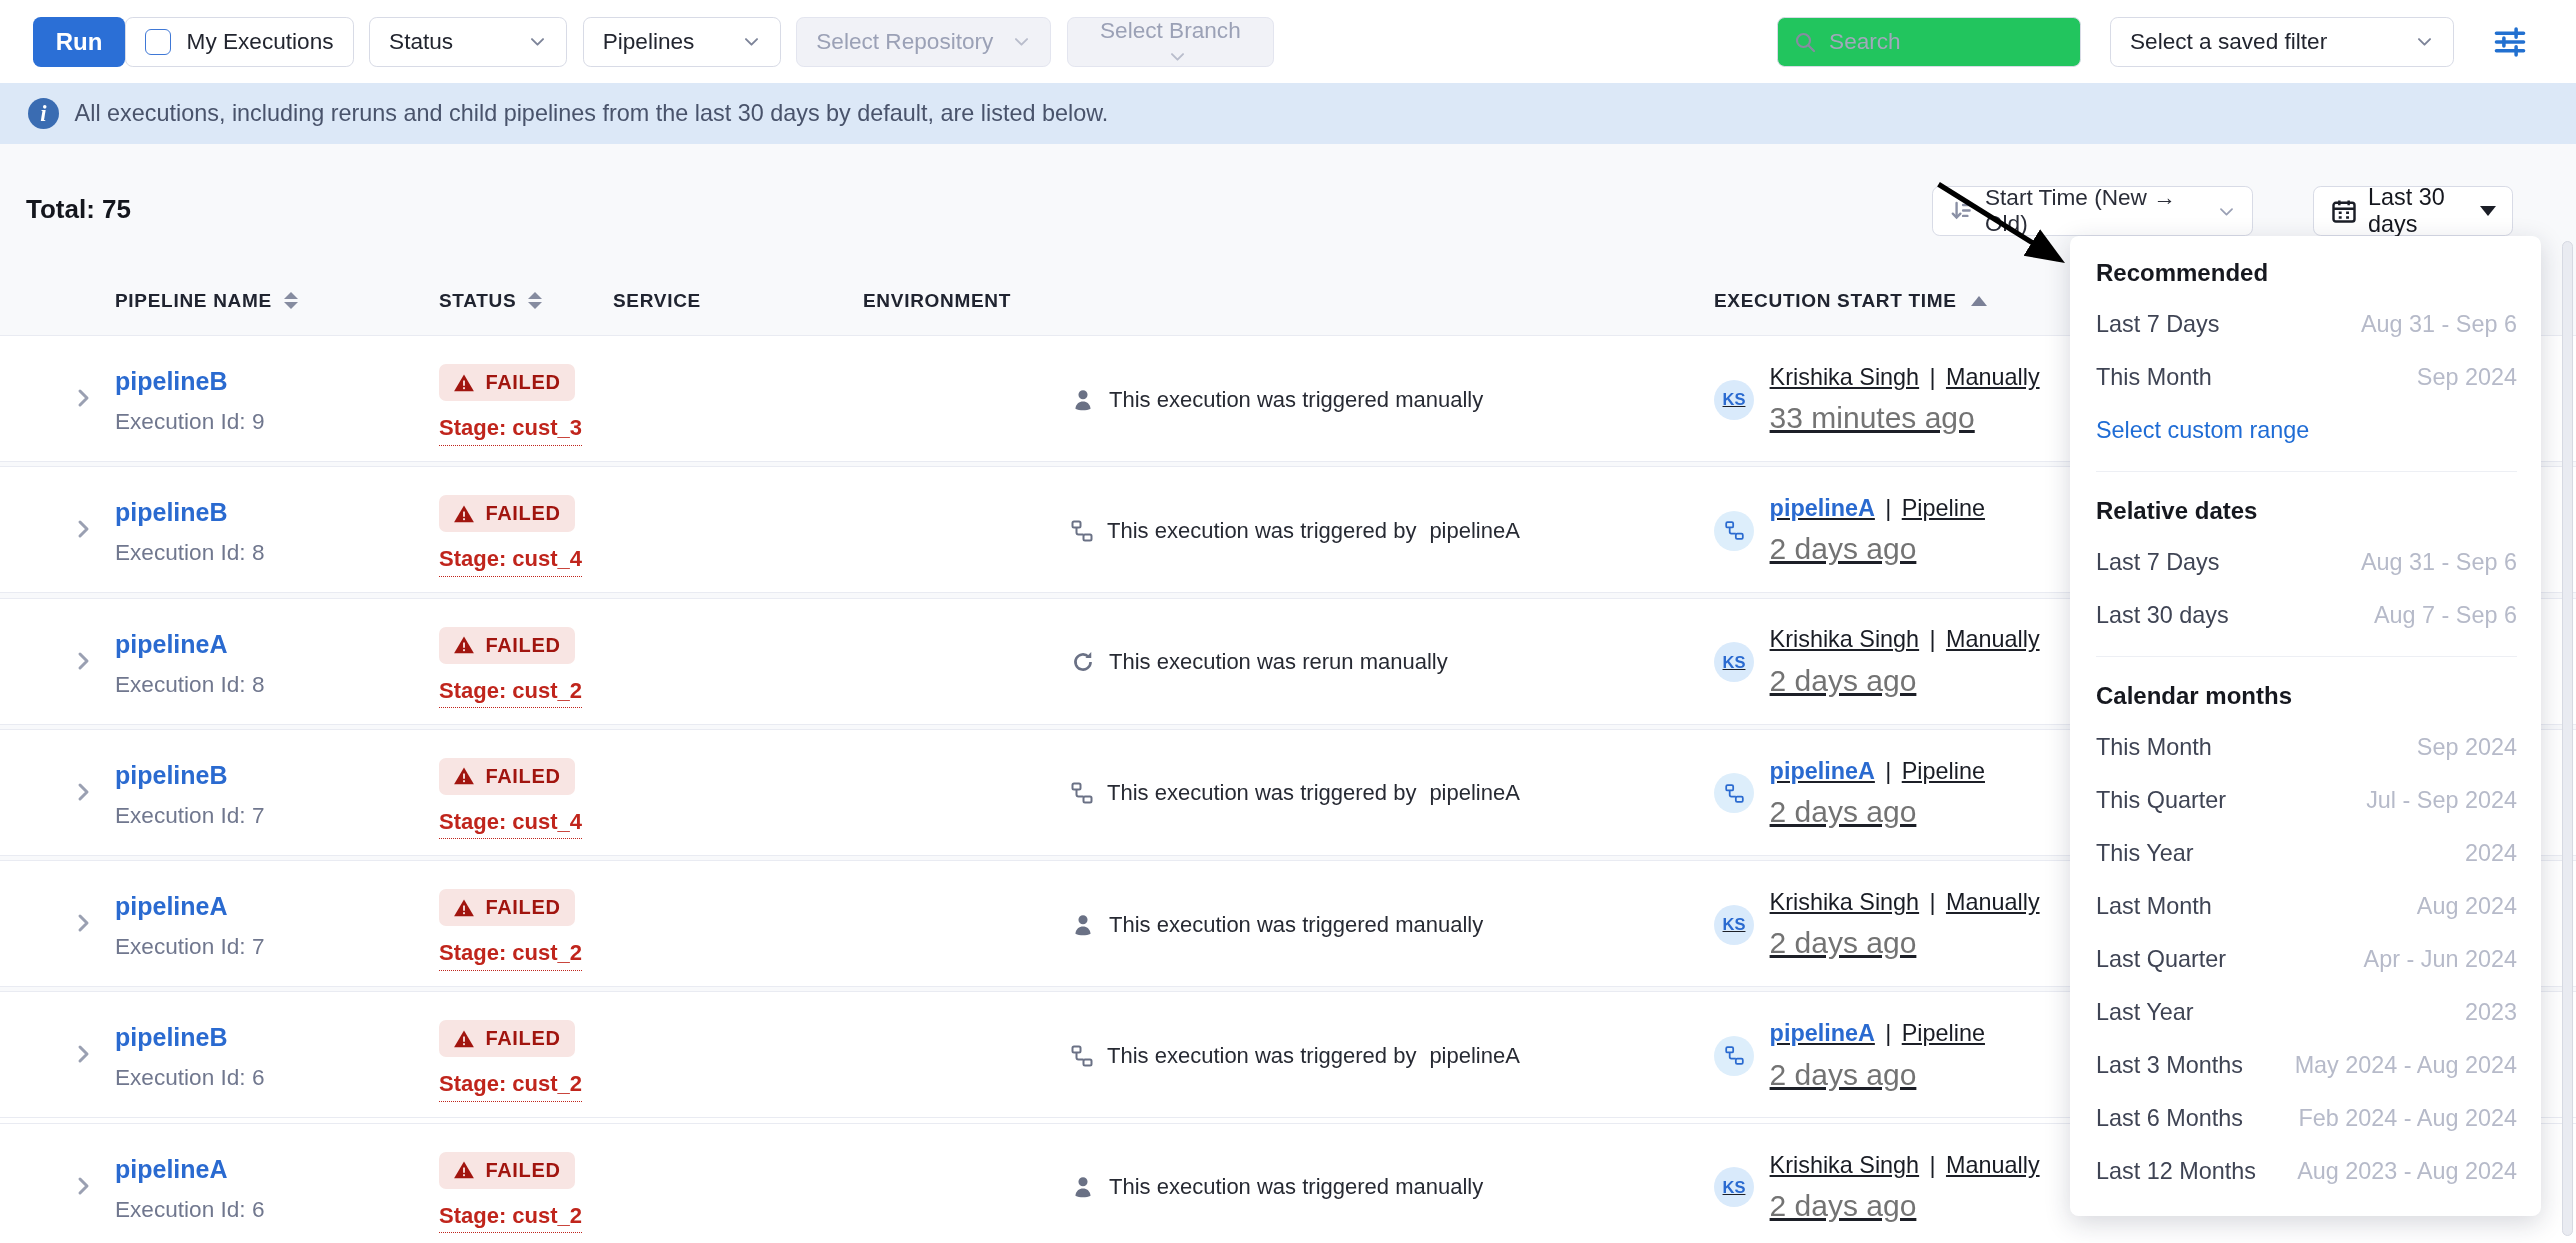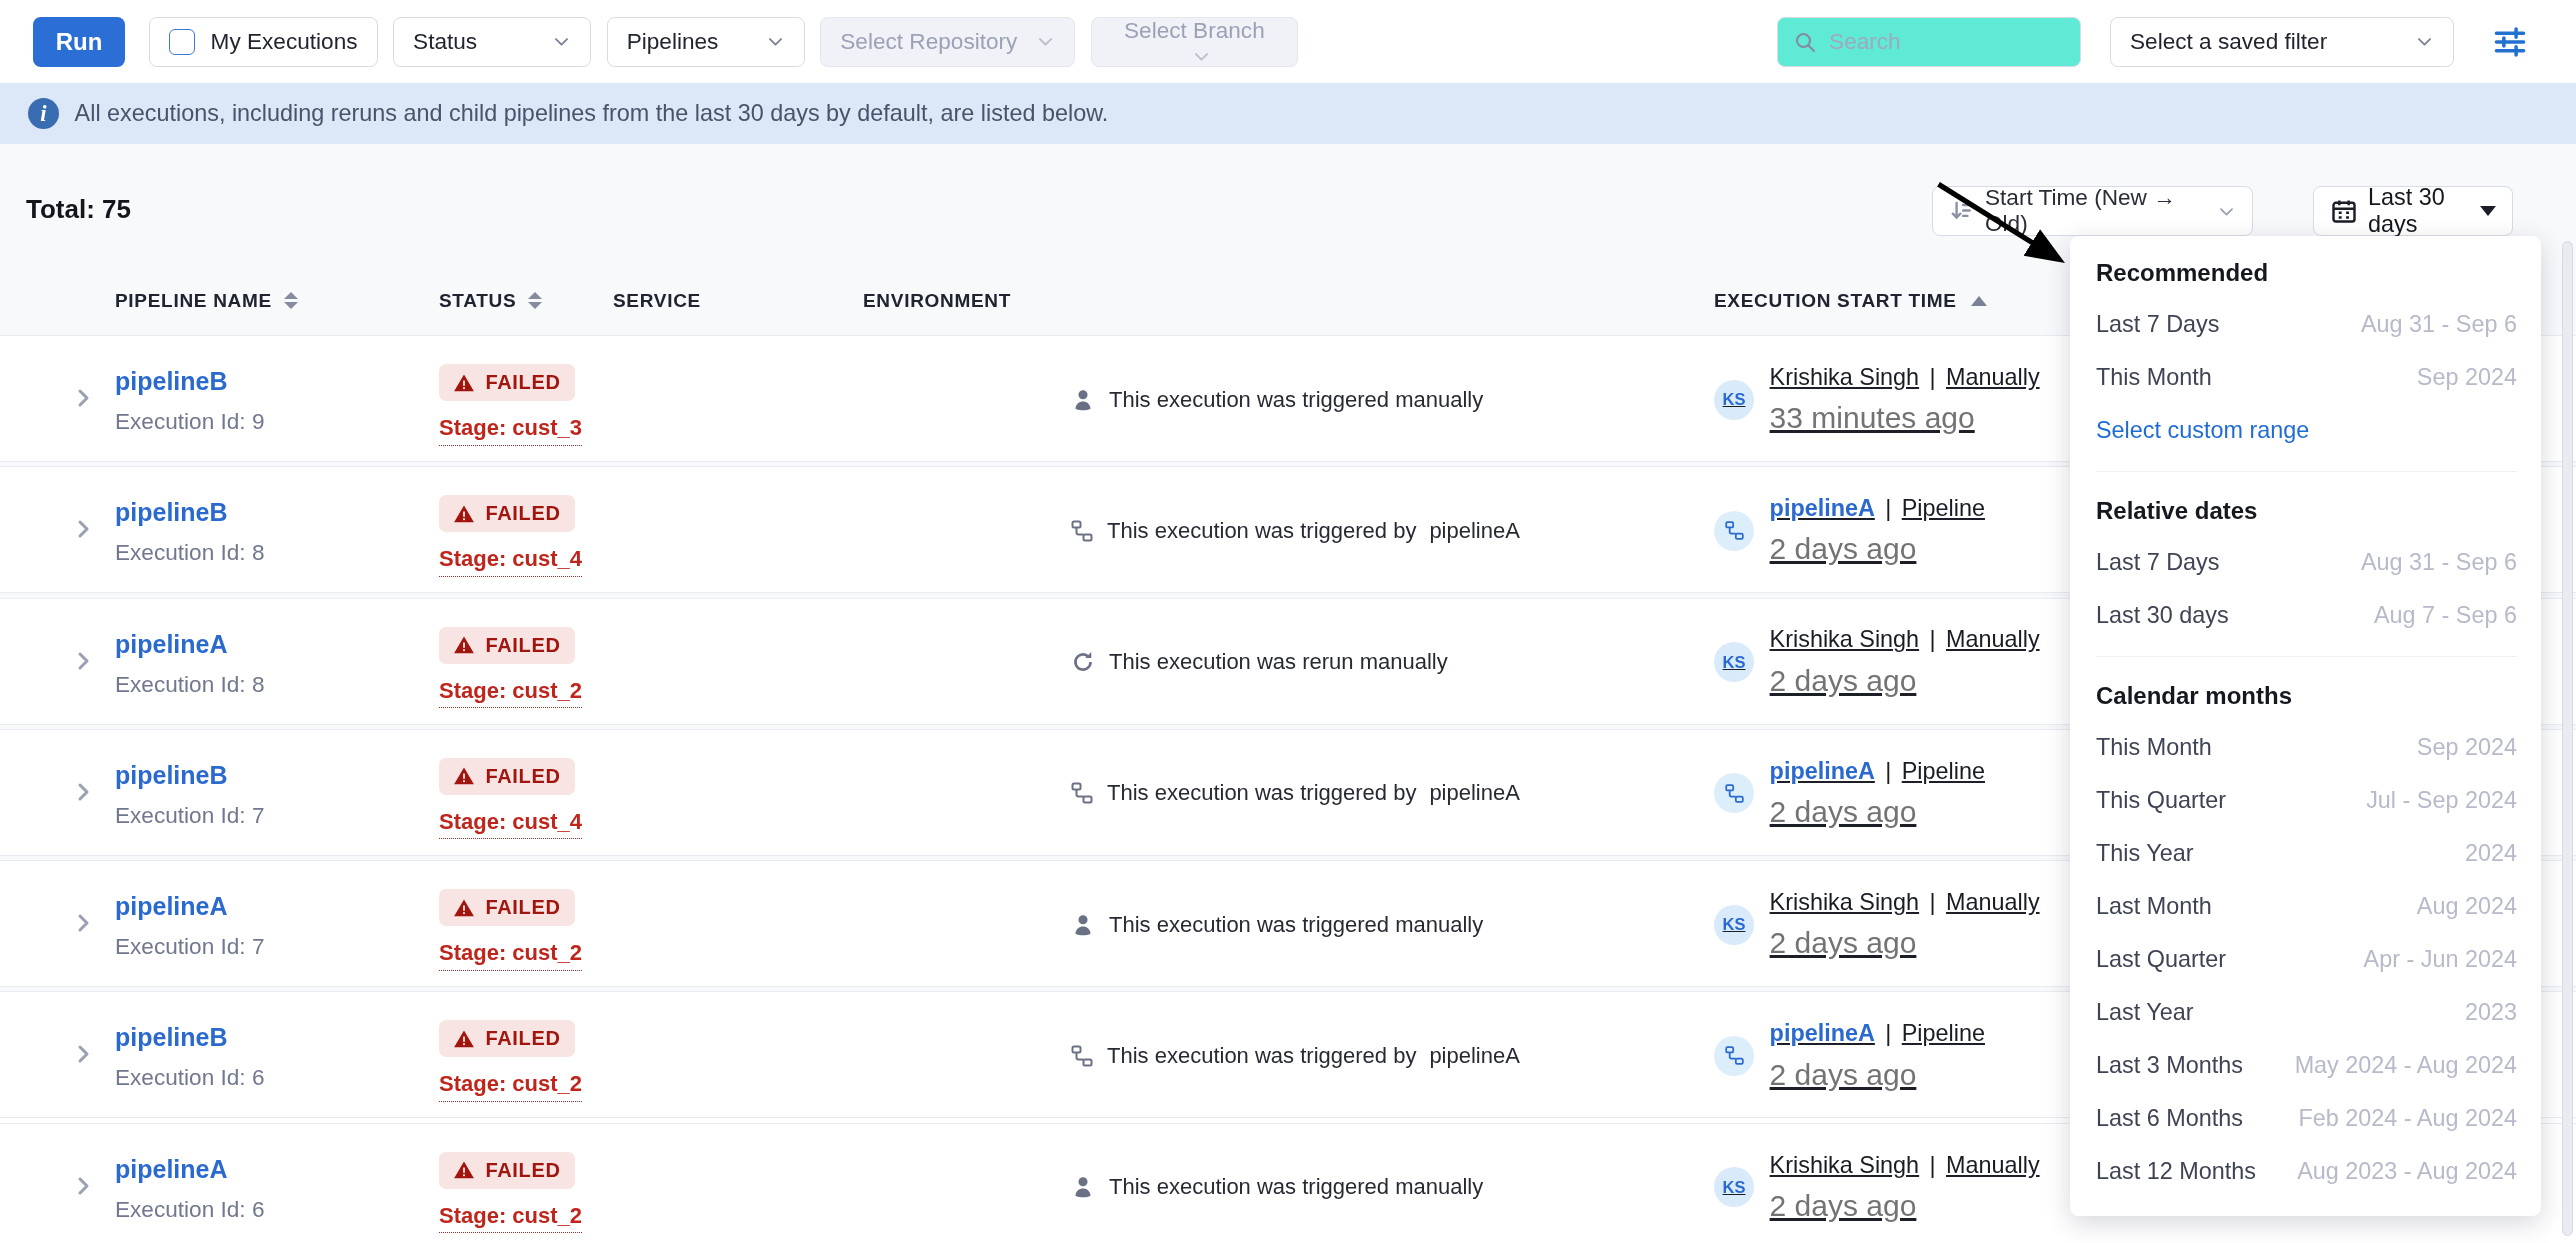--- a/index.html
+++ b/index.html
@@ -10,26 +10,26 @@
   
   .toolbar { position:absolute; top:0; left:0; width:2576px; height:83px;
              background:#ffffff; display:flex; align-items:center; padding-left:33px; }
   .btn-run { width:92px; height:50px; background:#2b6fd6; color:#fff; border:none;
              border-radius:7.8px; font-size:24px; font-weight:700; cursor:pointer;
              font-family:"Liberation Sans", sans-serif; }
   .tb-box { height:50px; background:#fff; border:1.3px solid #d8dbe6; border-radius:7.8px;
             display:flex; align-items:center; font-size:22.6px; color:#22252f; padding:0 19px; }
   .tb-box.spread { justify-content:space-between; }
   .tb-box.disabled { background:#f1f2f7; border-color:#e3e5ef; color:#9ba1b6; }
-  .ml28 { margin-left:24px; } .ml18 { margin-left:15.6px; }
+  .ml28 { } .ml18 { margin-left:15.6px; }
   .checkbox { width:26px; height:26px; border:1.7px solid #3f78d6; border-radius:6px;
               background:#fff; margin-right:15.6px; flex:0 0 auto; }
   .chev { display:inline-flex; margin-left:14px; }
   .search-box { margin-left:auto; width:304px; height:50px; border:1.3px solid #d8dbe6;
-                border-radius:7.8px; display:flex; align-items:center; padding:0 15.6px; background:#5eead4; }
+                border-radius:7.8px; display:flex; align-items:center; padding:0 15.6px; background:#22c55e; }
   .search-box input { border:none; outline:none; width:217px; font-size:22.6px; margin-left:12px;
                       font-family:"Liberation Sans", sans-serif; color:#22252f; background:transparent; }
   .search-box input::placeholder { color:#a2a8bb; }
   .saved-filter { width:344px; margin-left:29.5px; }
   .sliders-btn { margin-left:35px; margin-right:45px; width:42px; height:42px; display:flex;
                  align-items:center; justify-content:center; background:transparent; border:none; cursor:pointer; }
 
   
   .banner { position:absolute; top:83px; left:0; width:2576px; height:61px; background:#dce8f7;
             display:flex; align-items:center; padding-left:28px; }

